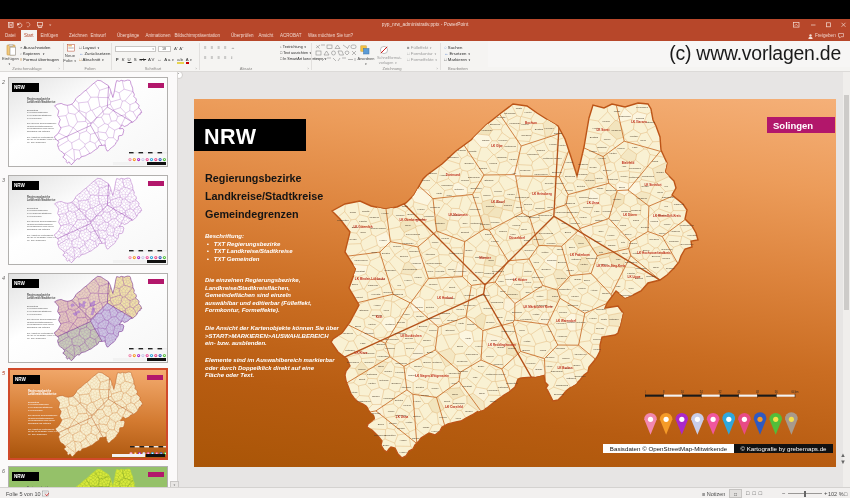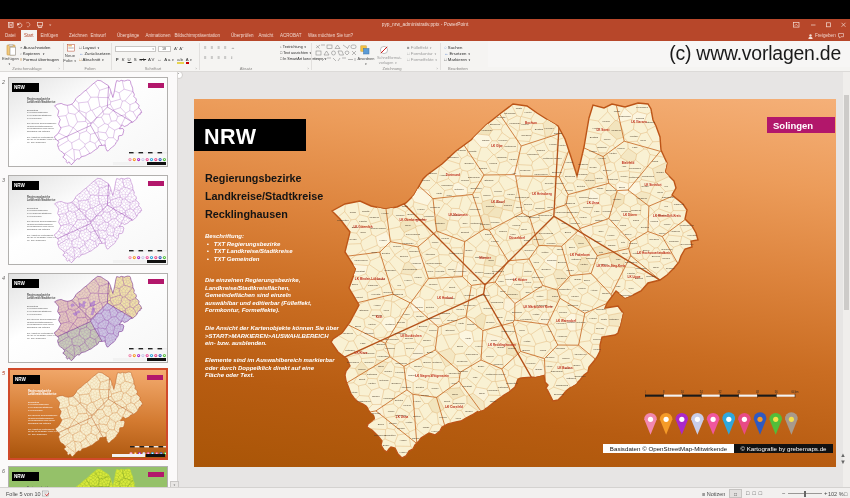--- a/index.html
+++ b/index.html
@@ -933,21 +933,21 @@
         <text x="323" y="140">Düsseldorf</text>
         <text x="291" y="160">Münster</text>
         <text x="337" y="25">Bochum</text>
         <text x="399" y="105">LK Unna</text>
       </g>
 </svg>
  <div class="abs" style="left:0;top:20px;width:112px;height:32px;background:#000"></div>
  <div class="abs" style="left:10px;top:26px;color:#fff;font-weight:bold;font-size:21.5px;letter-spacing:0.5px">NRW</div>
  <div class="hdr" style="top:73px">Regierungsbezirke</div>
  <div class="hdr" style="top:91px">Landkreise/Stadtkreise</div>
- <div class="hdr" style="top:109px">Recklinghausen</div>
+ <div class="hdr" style="top:109px">Gemeindegrenzen</div>
  <div class="wtxt" style="top:134px">Beschriftung:<br>&nbsp;•&nbsp;&nbsp;&nbsp;TXT Regierungsbezirke<br>&nbsp;•&nbsp;&nbsp;&nbsp;TXT Landkreise/Stadtkreise<br>&nbsp;•&nbsp;&nbsp;&nbsp;TXT Gemeinden</div>
  <div class="wtxt" style="top:178px">Die einzelnen Regierungsbezirke,<br>Landkreise/Stadtkreisflächen,<br>Gemeindeflächen sind einzeln<br>auswählbar und editierbar (Fülleffekt,<br>Formkontur, Formeffekte).</div>
  <div class="wtxt" style="top:226px">Die Ansicht der Kartenobjekte können Sie über<br>&gt;START&gt;MARKIEREN&gt;AUSWAHLBEREICH<br>ein- bzw. ausblenden.</div>
  <div class="wtxt" style="top:258px">Elemente sind im Auswahlbereich markierbar<br>oder durch Doppelklick direkt auf eine<br>Fläche oder Text.</div>
  <div class="abs" style="left:573px;top:18px;width:68px;height:16px;background:#B2176B"></div>
  <div class="abs" style="left:579px;top:21px;color:#fff;font-weight:bold;font-size:9.5px">Solingen</div>
  <svg class="sbar" width="155" height="9" viewBox="0 0 155 9">
       <rect x="0.00" y="4.6" width="18.75" height="2.1" fill="#1a1a1a"></rect>
       <rect x="18.75" y="4.6" width="18.75" height="2.1" fill="#f2f2f2"></rect>
       <rect x="37.50" y="4.6" width="18.75" height="2.1" fill="#1a1a1a"></rect>

